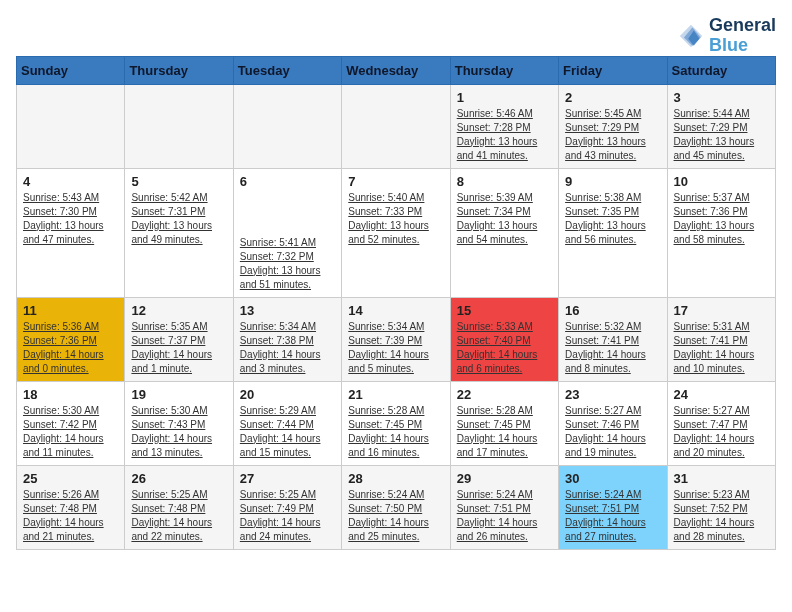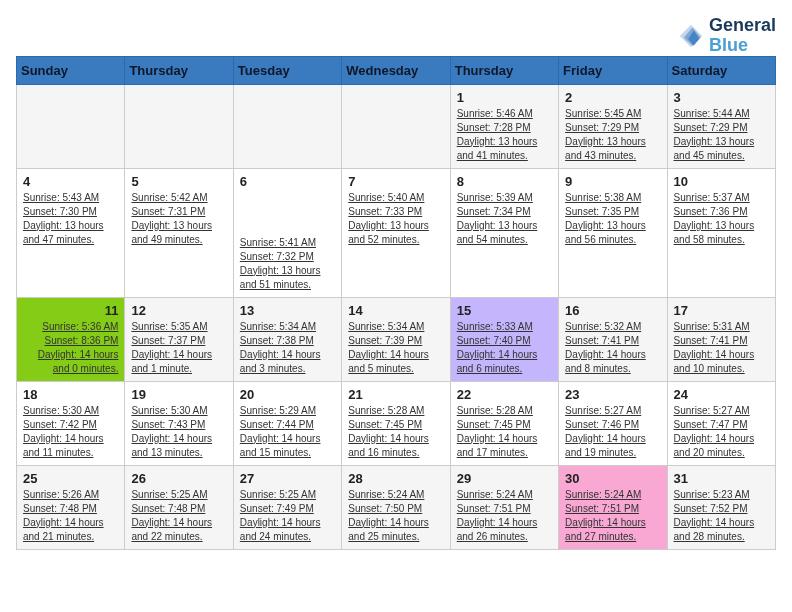--- a/index.html
+++ b/index.html
@@ -199,24 +199,24 @@
         </td>
         <td style="background: rgb(255, 255, 255);">
           <span class="day-num">10</span>
           <div class="day-info" style="white-space: pre-line;">Sunrise: 5:37 AM
 Sunset: 7:36 PM
 Daylight: 13 hours
 and 58 minutes.</div>
         </td>
       </tr>
       <tr>
-        <td style="background: #84cc16; text-align: right;">
+        <td style="background: #eab308;">
           <span class="day-num">11</span>
           <div class="day-info" style="white-space: pre-line;">Sunrise: 5:36 AM
-Sunset: 8:36 PM
+Sunset: 7:36 PM
 Daylight: 14 hours
 and 0 minutes.</div>
         </td>
         <td style="background: rgb(245, 245, 245);">
           <span class="day-num">12</span>
           <div class="day-info" style="white-space: pre-line;">Sunrise: 5:35 AM
 Sunset: 7:37 PM
 Daylight: 14 hours
 and 1 minute.</div>
         </td>
@@ -227,21 +227,21 @@
 Daylight: 14 hours
 and 3 minutes.</div>
         </td>
         <td style="background: rgb(245, 245, 245);">
           <span class="day-num">14</span>
           <div class="day-info" style="white-space: pre-line;">Sunrise: 5:34 AM
 Sunset: 7:39 PM
 Daylight: 14 hours
 and 5 minutes.</div>
         </td>
-        <td style="background: #c4b5fd;">
+        <td style="background: #ef4444;">
           <span class="day-num">15</span>
           <div class="day-info" style="white-space: pre-line;">Sunrise: 5:33 AM
 Sunset: 7:40 PM
 Daylight: 14 hours
 and 6 minutes.</div>
         </td>
         <td style="background: rgb(245, 245, 245);">
           <span class="day-num">16</span>
           <div class="day-info" style="white-space: pre-line;">Sunrise: 5:32 AM
 Sunset: 7:41 PM
@@ -336,21 +336,21 @@
 Daylight: 14 hours
 and 25 minutes.</div>
         </td>
         <td style="background: rgb(245, 245, 245);">
           <span class="day-num">29</span>
           <div class="day-info" style="white-space: pre-line;">Sunrise: 5:24 AM
 Sunset: 7:51 PM
 Daylight: 14 hours
 and 26 minutes.</div>
         </td>
-        <td style="background: #f9a8d4; margin-top: 20px;">
+        <td style="background: #7dd3fc; margin-top: 20px;">
           <span class="day-num">30</span>
           <div class="day-info" style="white-space: pre-line;">Sunrise: 5:24 AM
 Sunset: 7:51 PM
 Daylight: 14 hours
 and 27 minutes.</div>
         </td>
         <td style="background: rgb(245, 245, 245);">
           <span class="day-num">31</span>
           <div class="day-info" style="white-space: pre-line;">Sunrise: 5:23 AM
 Sunset: 7:52 PM

